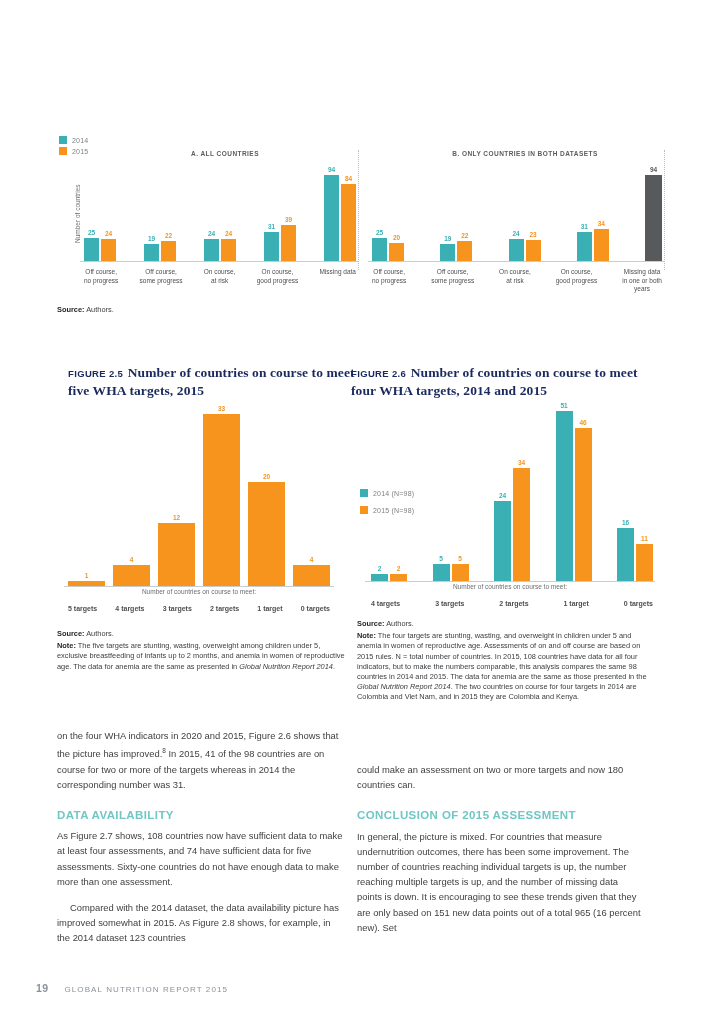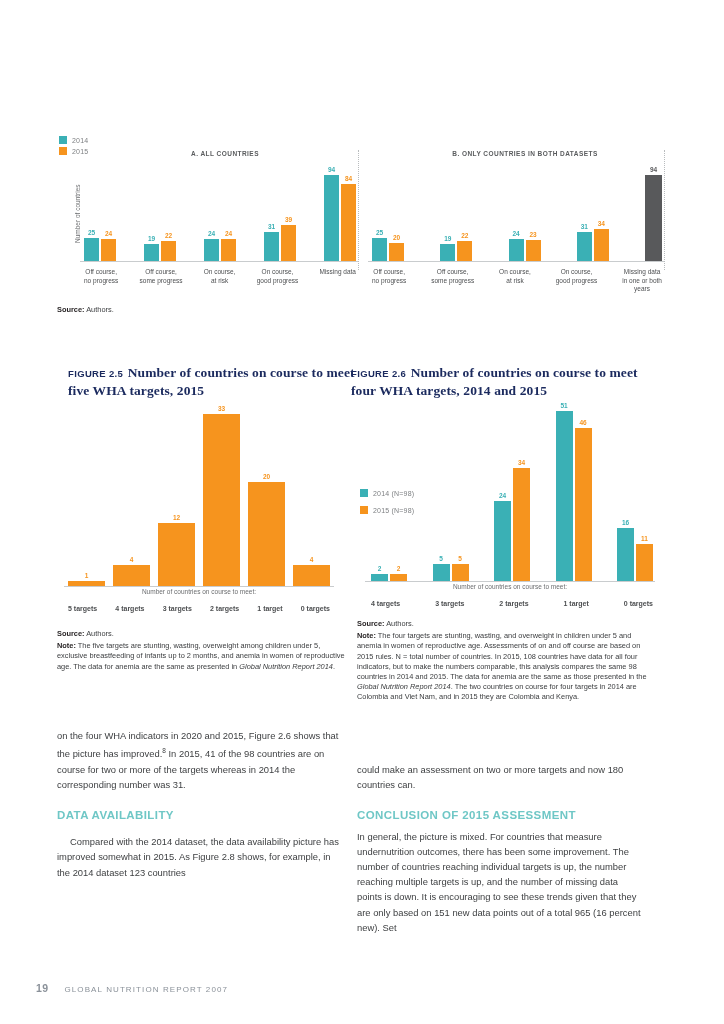--- a/index.html
+++ b/index.html
@@ -408,27 +408,28 @@
   </div>
 
   <div class="srcblock" style="left:357px;top:619px;width:300px;">
     <p><b>Source:</b> <span>Authors.</span></p>
     <p><b>Note:</b> <span>The four targets are stunting, wasting, and overweight in children under 5 and anemia in women of reproductive age. Assessments of on and off course are based on 2015 rules. N = total number of countries. In 2015, 108 countries have data for all four indicators, but to make the numbers comparable, this analysis compares the same 98 countries in 2014 and 2015. The data for anemia are the same as those presented in the </span><i>Global Nutrition Report 2014</i><span>. The two countries on course for four targets in 2014 are Colombia and Viet Nam, and in 2015 they are Colombia and Kenya.</span></p>
   </div>
 
   <div class="col" style="left:57px;top:728px;">
     <p><span>on the four WHA indicators in 2020 and 2015, Figure 2.6 shows that the picture has improved.</span><sup>8</sup><span> In 2015, 41 of the 98 countries are on course for two or more of the targets whereas in 2014 the corresponding number was 31.</span></p>
     <div class="sec-head">DATA AVAILABILITY</div>
+    <p>As Figure 2.7 shows, 108 countries now have sufficient data to make at least four assessments, and 74 have sufficient data for five assessments. Sixty-one countries do not have enough data to make more than one assessment.</p>
     <p class="indent">Compared with the 2014 dataset, the data availability picture has improved somewhat in 2015. As Figure 2.8 shows, for example, in the 2014 dataset 123 countries</p>
   </div>
 
   <div class="col" style="left:357px;top:762px;">
     <p>could make an assessment on two or more targets and now 180 countries can.</p>
     <div class="sec-head">CONCLUSION OF 2015 ASSESSMENT</div>
     <p>In general, the picture is mixed. For countries that measure undernutrition outcomes, there has been some improvement. The number of countries reaching individual targets is up, the number reaching multiple targets is up, and the number of missing data points is down. It is encouraging to see these trends given that they are only based on 151 new data points out of a total 965 (16 percent new). Set</p>
   </div>
 
   <div class="footer">
     <span class="pg">19</span>
-    <span class="txt">GLOBAL NUTRITION REPORT 2007</span>
+    <span class="txt">GLOBAL NUTRITION REPORT 2015</span>
   </div>
 
 </div>
 
 </body></html>

